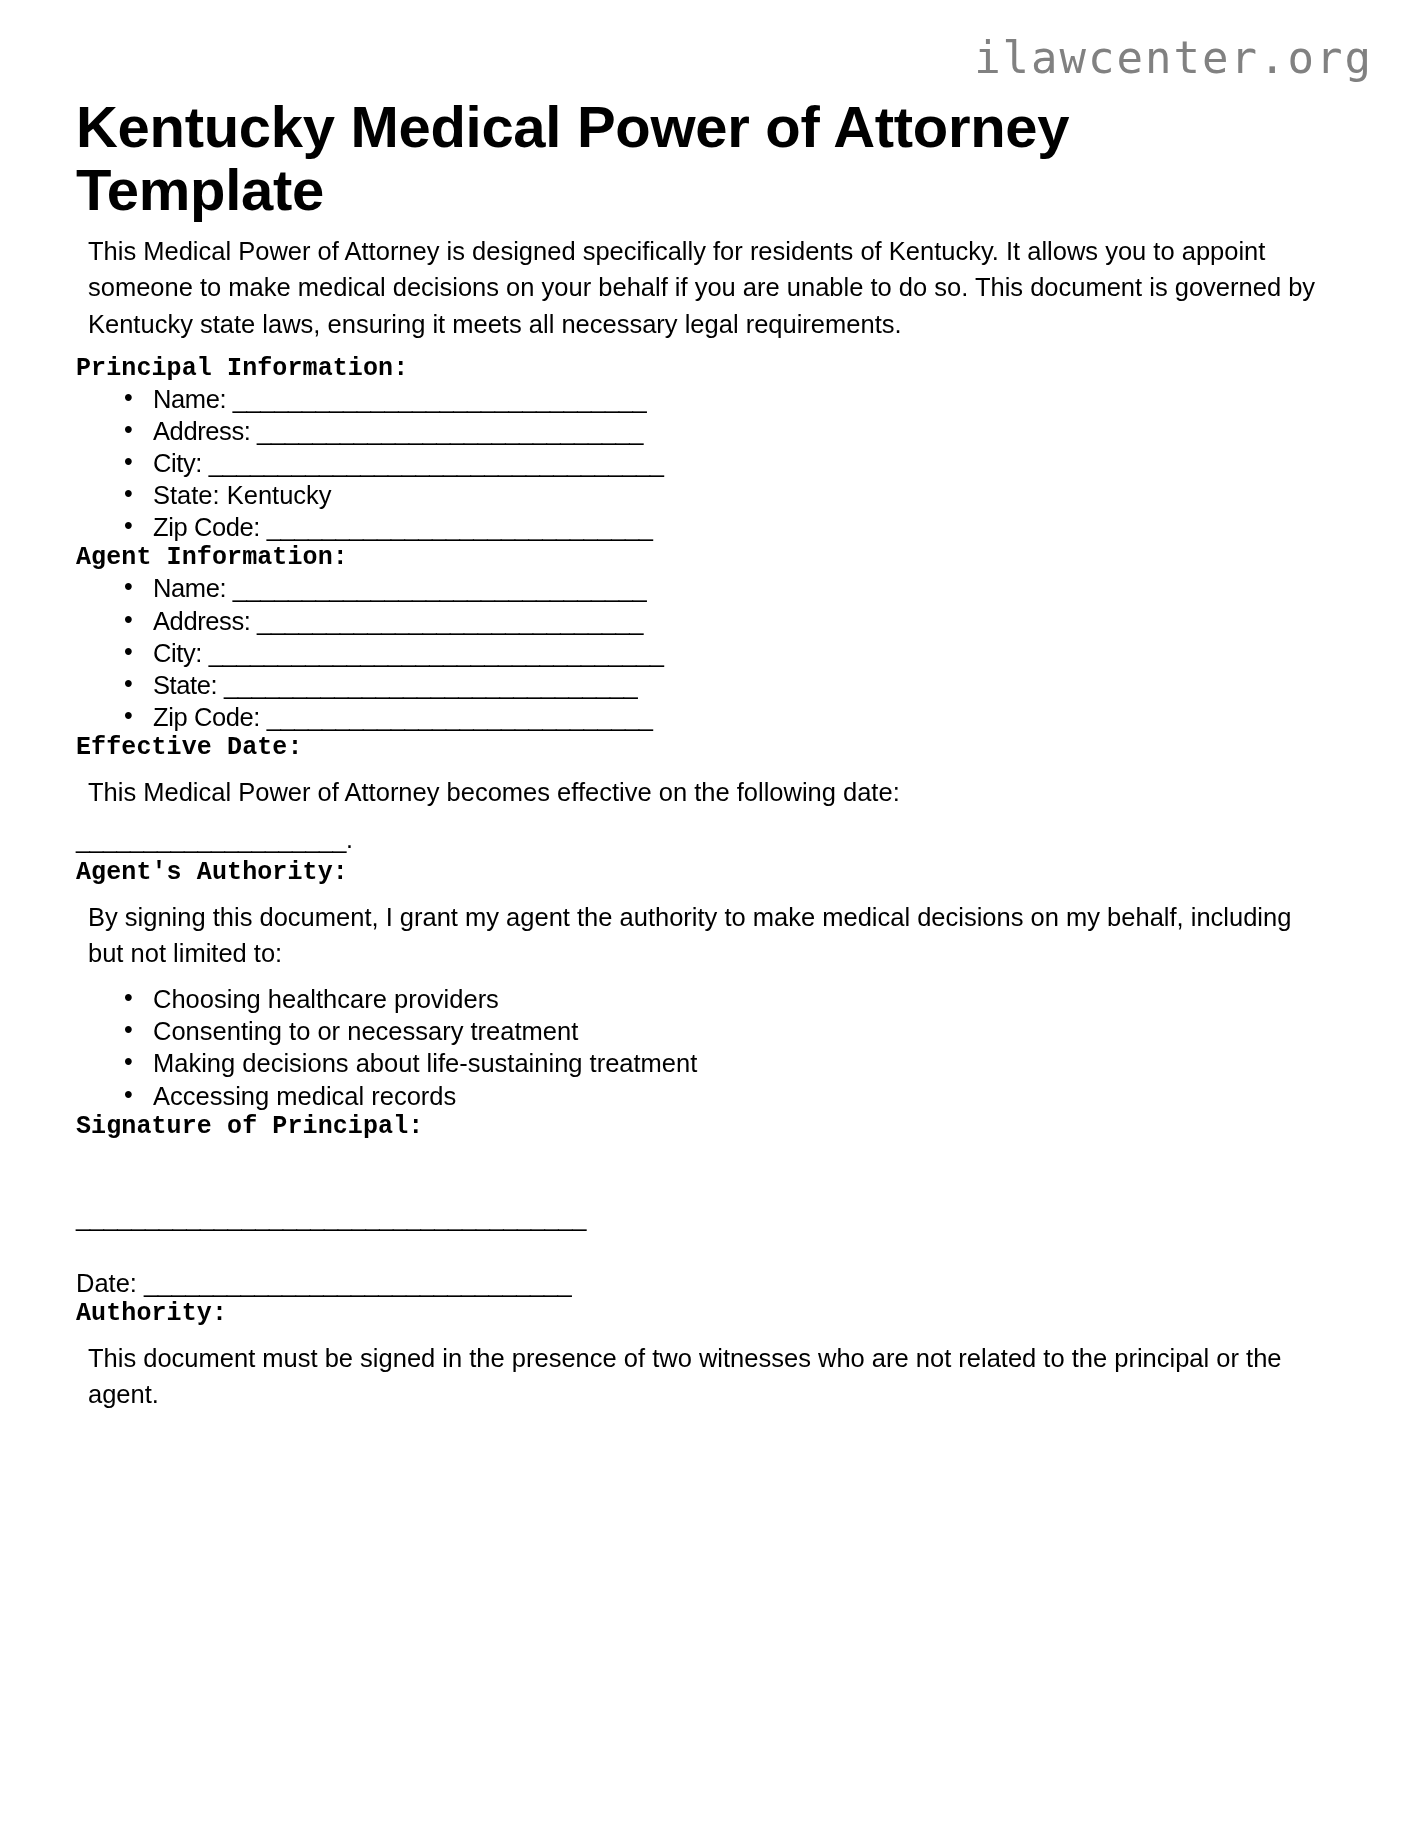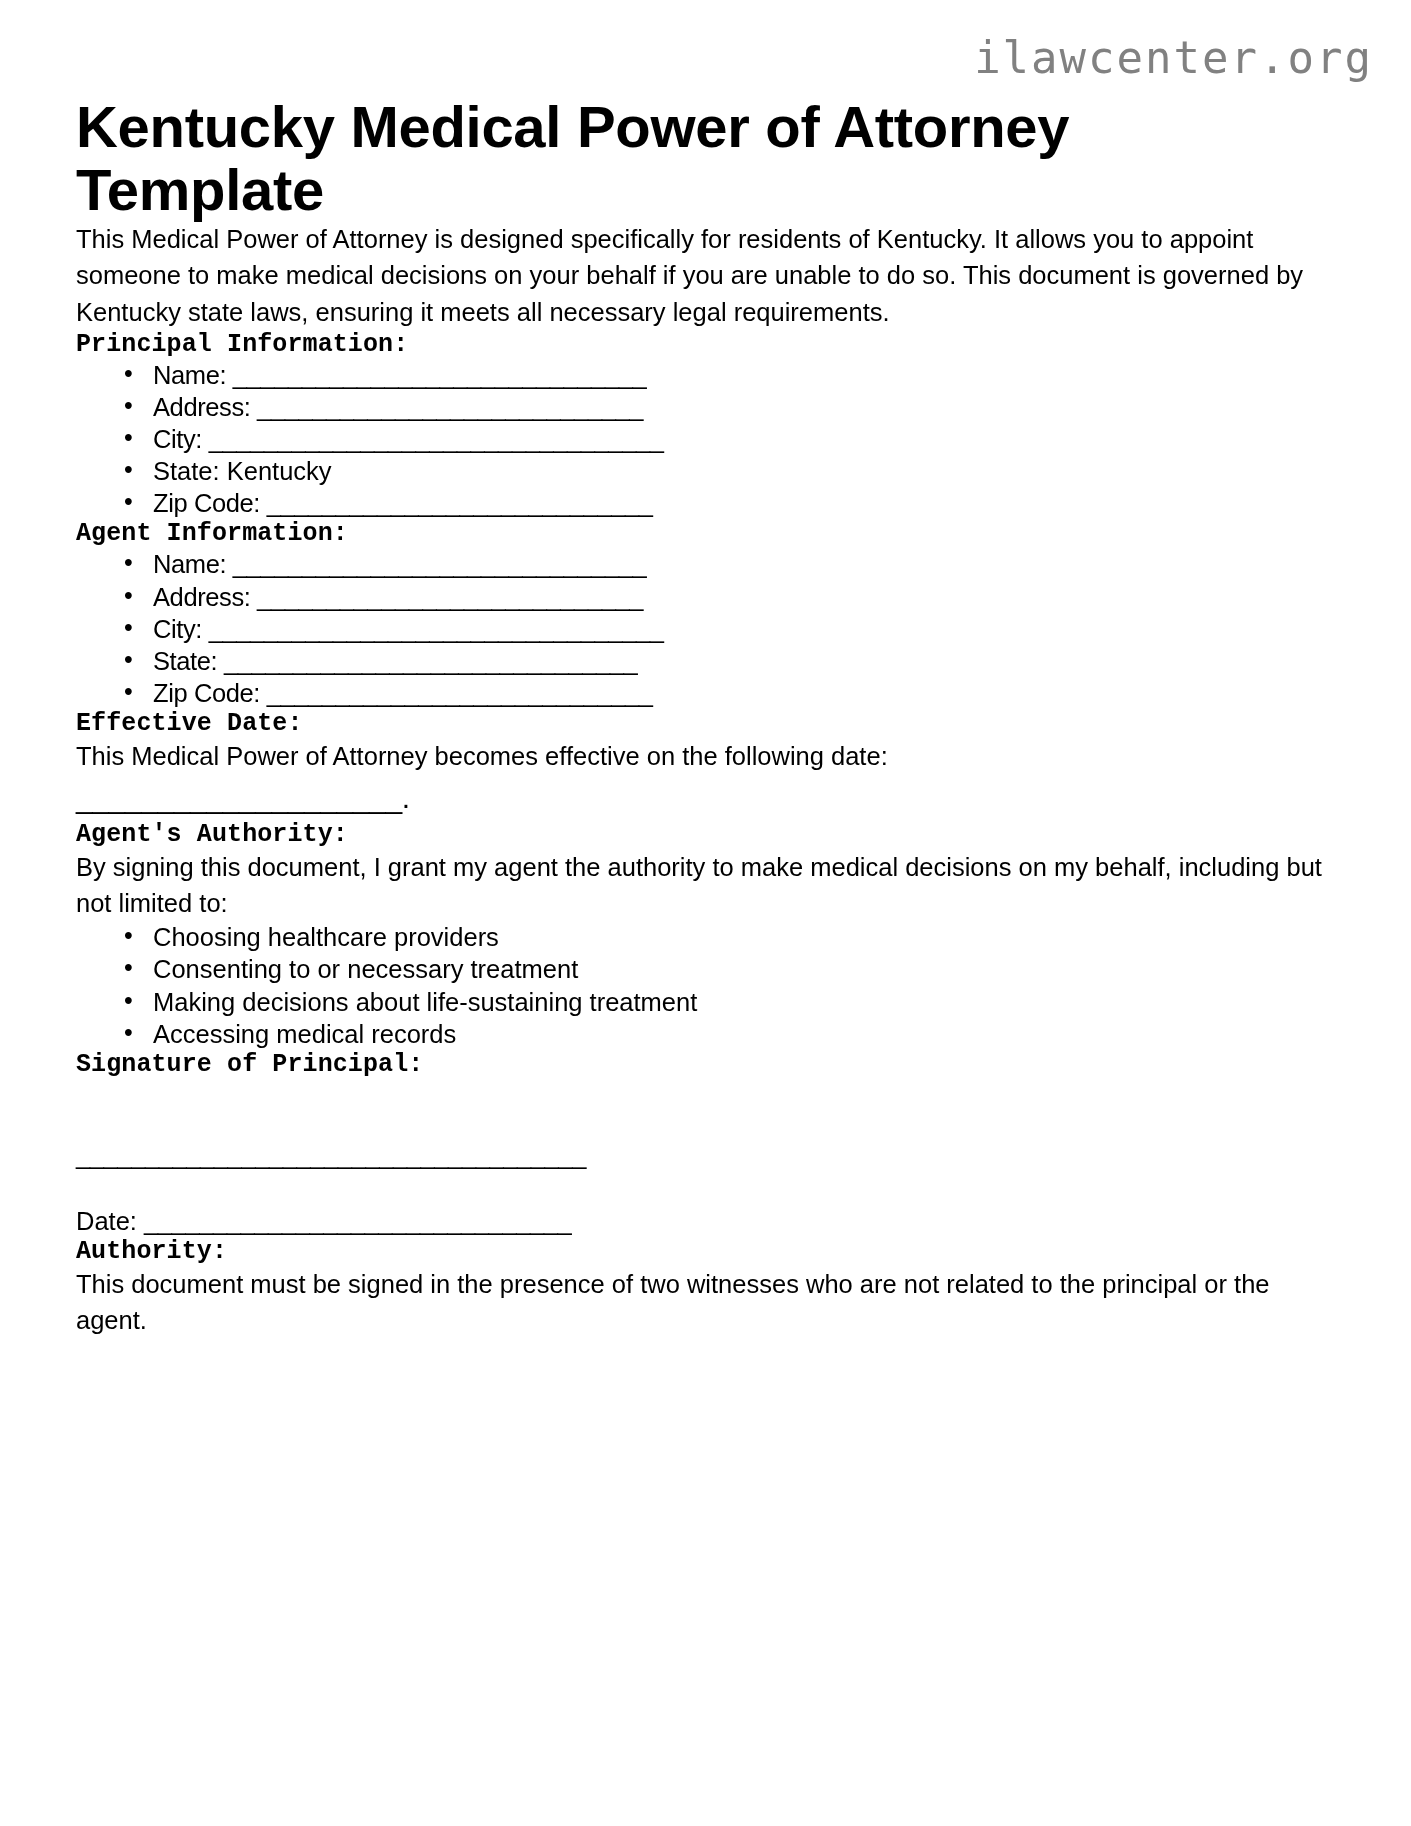--- a/index.html
+++ b/index.html
@@ -37,21 +37,21 @@
   h1.doc-title {
     margin: 0;
     padding-top: 96px;
     font-size: 58px;
     font-weight: bold;
     line-height: 1.08;
     letter-spacing: -0.3px;
     max-width: 1160px;
   }
   p.body-text {
-    margin: 0;
+    margin: 12px;
     font-size: 25.5px;
     line-height: 1.42;
     max-width: 1262px;
   }
   .intro {
     margin-top: 40px;
   }
   h2.section-head {
     margin: 0;
     font-size: 25px;
@@ -98,21 +98,21 @@
     margin-top: 60px;
   }
   .date-row {
     margin-top: 34px;
     font-size: 25.5px;
     line-height: 1.26;
     white-space: nowrap;
   }
   .eff-blank {
     margin-top: 3px;
-    font-size: 30px;
+    font-size: 25px;
     line-height: 1.42;
     letter-spacing: -0.4px;
     white-space: nowrap;
   }
 </style>
 </head>
 <body>
 
 <div class="page">
 

